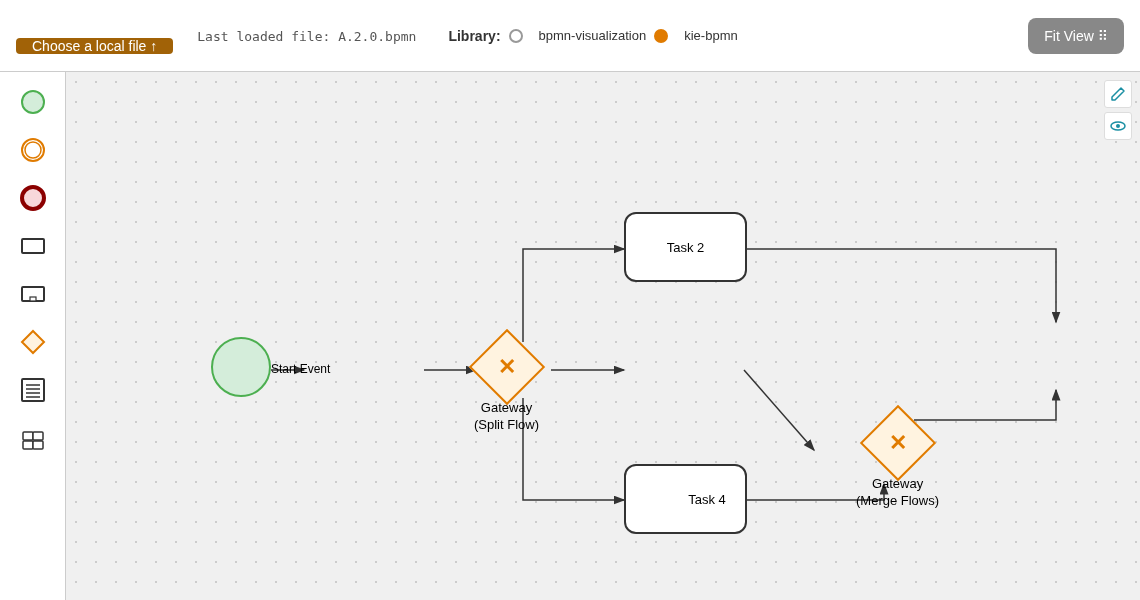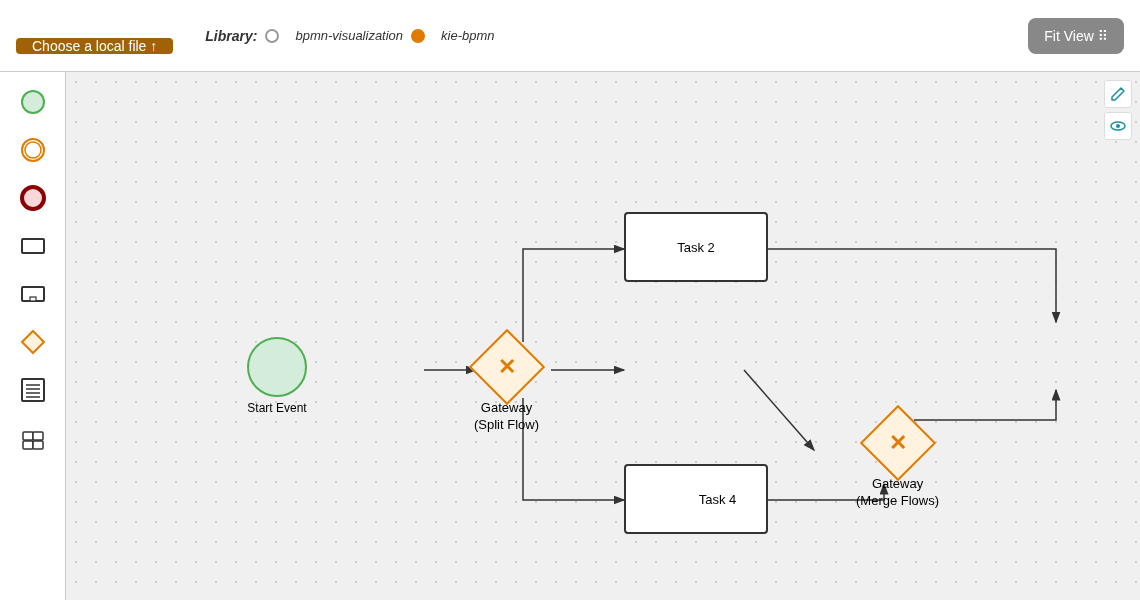--- a/index.html
+++ b/index.html
@@ -40,21 +40,20 @@
       color: #555;
     }
     .library-section {
       display: flex;
       align-items: center;
       gap: 8px;
       font-size: 14px;
       font-weight: bold;
       color: #333;
       margin-left: 8px;
-      font-style: italic;
     }
     .lib-option {
       display: flex;
       align-items: center;
       gap: 16px;
       font-size: 13px;
       font-weight: normal;
       cursor: pointer;
     }
     .radio-circle {
@@ -161,25 +160,25 @@
     .end-event-circle {
       width: 66px;
       height: 66px;
       border-radius: 50%;
       background: #f8d7da;
       border: 5px solid #8b0000;
     }
 
     
     .task-box {
-      width: 144px;
+      width: 123px;
       height: 70px;
       background: white;
       border: 2px solid #333;
-      border-radius: 4px;
+      border-radius: 12px;
       display: flex;
       align-items: center;
       justify-content: center;
       font-size: 13px;
       font-weight: 500;
     }
 
     
     .gateway-container {
       display: flex;
@@ -221,20 +220,24 @@
       height: 100%;
       pointer-events: none;
     }
   </style>
 </head>
 <body>
 
 <div id="header">
   <button id="choose-file-btn">Choose a local file ↑</button>
 
+  <div class="last-loaded">
+    <span>Last loaded file:</span>
+    &nbsp;<span style="font-family:monospace;color:#555;">A.2.0.bpmn</span>
+  </div>
 
   <div class="library-section">
     <span>Library:</span>
     <label class="lib-option">
       <span class="radio-circle"></span>
       <span>bpmn-visualization</span>
     </label>
     <label class="lib-option">
       <span class="radio-circle active"></span>
       <span>kie-bpmn</span>
@@ -333,21 +336,21 @@
 
       <polyline points="678,177 990,177 990,250" fill="none" stroke="#333" stroke-width="1.5" marker-end="url(#arrowhead)"></polyline>
 
       <line x1="678" y1="298" x2="748" y2="378" stroke="#333" stroke-width="1.5" marker-end="url(#arrowhead)"></line>
 
       <polyline points="678,428 818,428 818,412" fill="none" stroke="#333" stroke-width="1.5" marker-end="url(#arrowhead)"></polyline>
 
       <polyline points="848,348 990,348 990,318" fill="none" stroke="#333" stroke-width="1.5" marker-end="url(#arrowhead)"></polyline>
     </svg>
 
-    <div class="bpmn-element" style="left:145px; top:265px; display:flex; flex-direction:column; align-items:center;margin-left:36px;">
+    <div class="bpmn-element" style="left:145px; top:265px; display:flex; flex-direction:row; align-items:center;">
       <div class="start-event-circle"></div>
       <div class="event-label">Start Event</div>
     </div>
 
 
     <div class="bpmn-element gateway-container" style="left:408px; top:268px;">
       <div class="gateway-diamond">
         <span class="gateway-x">✕</span>
       </div>
       <div class="gateway-label">Gateway<br>(Split Flow)</div>

